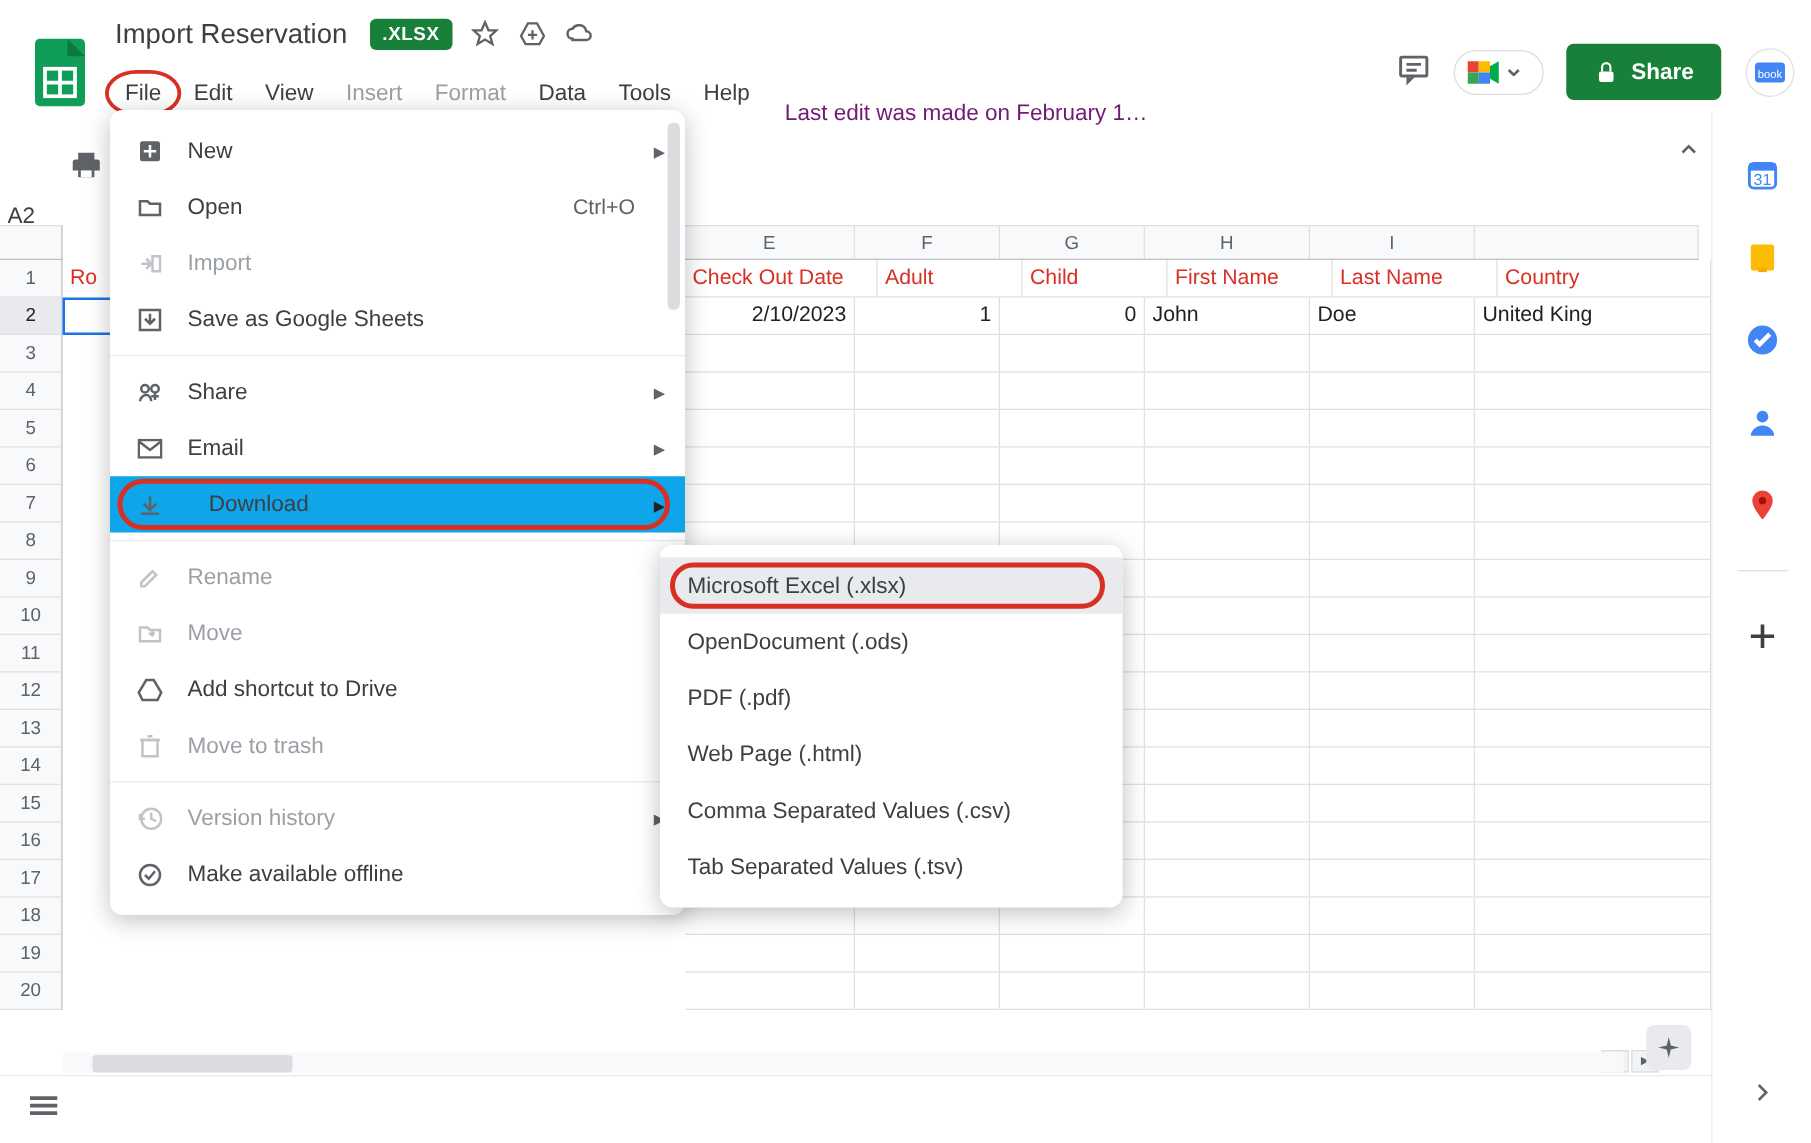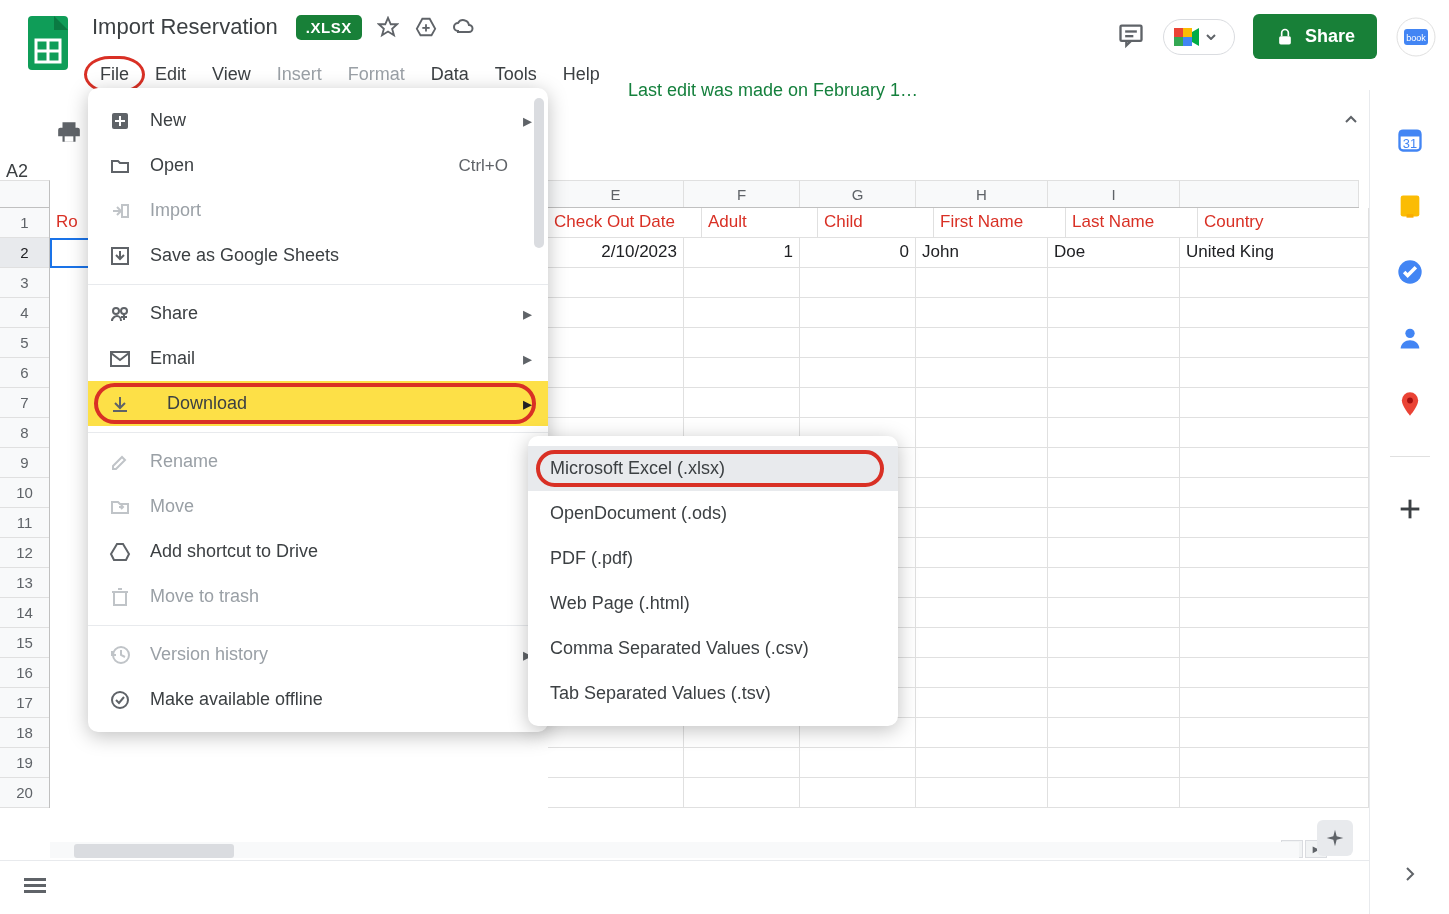--- a/index.html
+++ b/index.html
@@ -1,32 +1,32 @@
 <!DOCTYPE html>
 <html><head>
 <meta charset="utf-8">
 <style>
 * { box-sizing: border-box; margin: 0; padding: 0; font-family: Arial, "Helvetica Neue", sans-serif; }
 body { width: 1449px; height: 914px; overflow: hidden; background: #fff; position: relative; }
 
 
-.titlebar { display: flex; align-items: flex-start; padding: 8px 12px 0 12px; }
+.titlebar { display: flex; align-items: center; padding: 8px 12px 0 12px; }
 .sheets-logo { width: 44px; height: 58px; margin: 6px 18px 0 14px; position: relative; }
 .sheets-logo svg { width: 44px; height: 58px; }
 .title-area { flex: 1; }
 .doc-title-row { display: flex; align-items: center; gap: 14px; padding-top: 4px; }
 .doc-title { font-size: 22px; color: #3c4043; padding: 2px 4px; }
 .xlsx-badge { background: #188038; color: #fff; font-weight: 700; font-size: 15px; padding: 4px 10px; border-radius: 5px; letter-spacing: .5px; }
 .title-icon { color: #5f6368; width: 24px; height: 24px; display: flex; align-items: center; justify-content: center; }
 .menubar { display: flex; gap: 2px; padding-top: 6px; align-items: center; }
 .menubar-item { font-size: 18px; color: #3c4043; padding: 6px 12px; border-radius: 6px; cursor: pointer; }
 .menubar-item.disabled { color: #9aa0a6; }
 .menubar-item.active { position: relative; }
 .menubar-item.active::after { content:""; position:absolute; left:-4px; top:-2px; right:-4px; bottom:-2px; border:3px solid #d93025; border-radius: 50%/60%; }
-.last-edit { color: #15803d; font-size: 18px; padding-left: 14px; margin-top: 32px; }
+.last-edit { color: #701a75; font-size: 18px; padding-left: 14px; margin-top: 32px; }
 .right-controls { display:flex; align-items:center; gap: 18px; padding-top: 6px; }
 .btn-share { background:#188038; color:#fff; border:none; border-radius:6px; padding: 12px 22px; font-size:18px; font-weight:700; display:flex; align-items:center; gap:10px; }
 .meet-btn { border:1px solid #dadce0; border-radius: 28px; padding:6px 18px 6px 10px; display:flex; align-items:center; gap:6px; }
 .avatar-wrap { width:42px; height:42px; border-radius:50%; display:flex;align-items:center;justify-content:center; }
 
 
 .toolrow { display:flex; align-items:center; padding: 18px 0 4px 28px; gap: 4px; }
 .print-icon { color:#5f6368; }
 .name-box { border:none; font-size:18px; color:#3c4043; padding:4px 0 0 0; margin-top:4px; }
 .name-box-wrap { padding: 0 0 0 6px; }
@@ -48,21 +48,21 @@
 
 .file-menu { position:absolute; left:88px; top:88px; width:460px; background:#fff; border-radius:10px; box-shadow: 0 4px 20px rgba(0,0,0,.25); padding: 10px 0; z-index: 50; }
 .file-menu .scrollbar-ind { position:absolute; right:4px; top:10px; width:10px; height:150px; background:#dadce0; border-radius:5px;}
 .menu-item { display:flex; align-items:center; padding: 12px 20px; gap: 18px; font-size:18px; color:#3c4043; cursor:pointer; position:relative;}
 .menu-item.disabled { color:#9aa0a6; }
 .menu-item .micon { width:24px; display:flex; justify-content:center; color:#5f6368;}
 .menu-item.disabled .micon { color:#c0c4c8;}
 .menu-item .shortcut { position:absolute; right:40px; color:#5f6368; font-size:17px;}
 .menu-item .arrow { position:absolute; right:16px; color:#5f6368; }
 .menu-sep { height:1px; background:#e8eaed; margin:6px 0; }
-.menu-item.highlighted { background:#fde047;gap:35px; }
+.menu-item.highlighted { background:#0ea5e9;gap:35px; }
 .menu-item.outlined::after { content:""; position:absolute; left:6px; right:12px; top:2px; bottom:2px; border:4px solid #d93025; border-radius: 28px; pointer-events:none; }
 
 
 .submenu { position:absolute; left:528px; top:436px; width:370px; background:#fff; border-radius:10px; box-shadow: 0 4px 20px rgba(0,0,0,.25); padding:10px 0; z-index:60;}
 .sub-item { padding:12px 22px; font-size:18px; color:#3c4043; cursor:pointer; position:relative;}
 .sub-item.active { background:#e8eaed; }
 .sub-item.outlined::after { content:""; position:absolute; left:8px; right:14px; top:4px; bottom:4px; border:4px solid #d93025; border-radius:22px; pointer-events:none;}
 
 
 .side-panel { position:absolute; right:0; top:90px; bottom:0; width:80px; border-left:1px solid #e8eaed; display:flex; flex-direction:column; align-items:center; gap:38px; padding-top:36px; background:#fff; z-index:5;}

